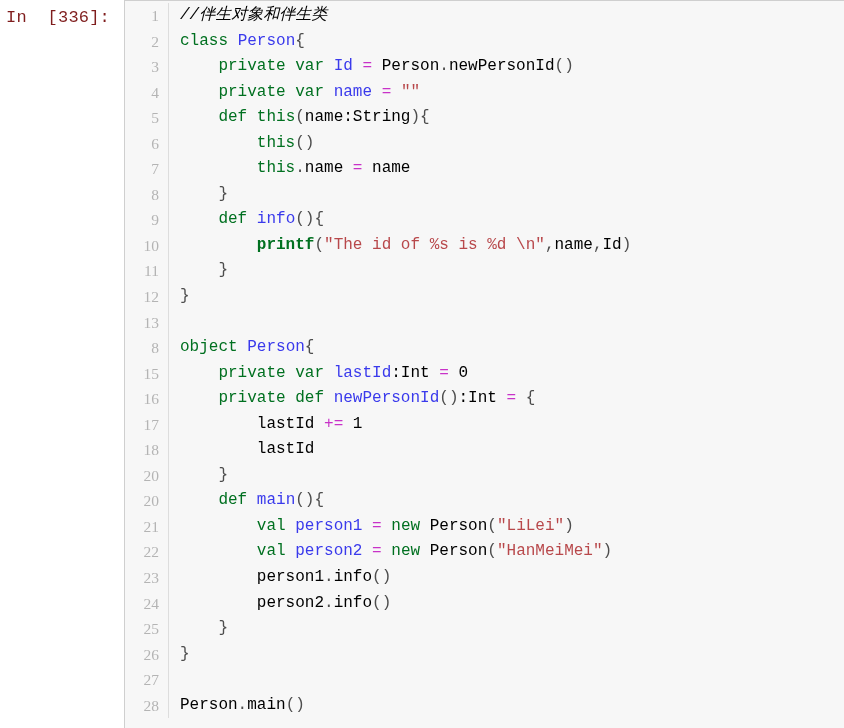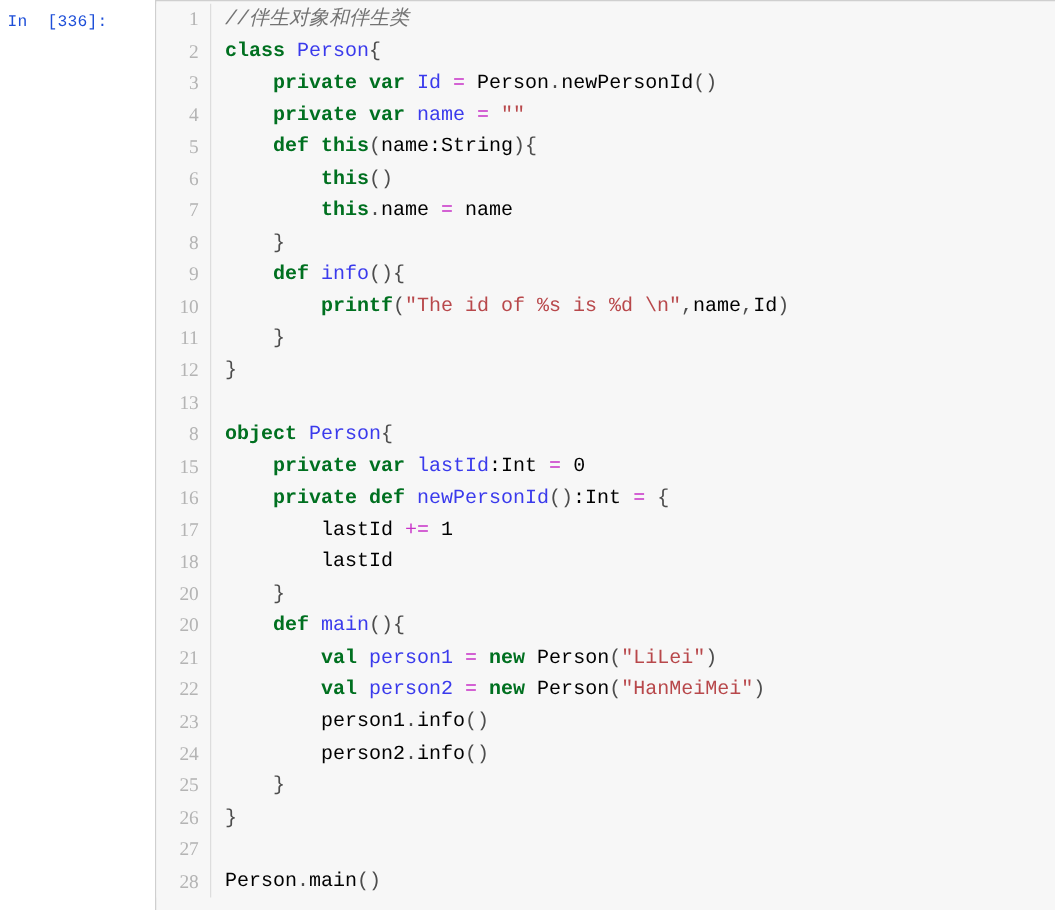--- a/index.html
+++ b/index.html
@@ -26,23 +26,23 @@
   
   .prompt-area {
     width: 124px;
     flex: 0 0 124px;
     padding-top: 8px;
     box-sizing: border-box;
     background: #ffffff;
   }
   .prompt-label {
     font-family: "Liberation Mono", "DejaVu Sans Mono", monospace;
-    font-size: 13px;
+    font-size: 17px;
     line-height: 20px;
-    color: #1d4ed8;
+    color: #7f1d1d;
     text-align: left;
     padding-left: 6px;
     white-space: pre;
     letter-spacing: 0.2px;
   }
 
   
   .input-wrapper {
     flex: 1 1 auto;
     background: #f7f7f7;
@@ -91,22 +91,22 @@
   }
   .code-lines .cl {
     display: block;
     height: 25.55px;
     line-height: 25.55px;
     white-space: pre;
     min-height: 25.55px;
   }
 
   
-  .t-comment  { color: #737373; font-style: italic; }
-  .t-keyword  { color: #007020; font-weight: bold; }
+  .t-comment  { color: #000000; font-style: italic; }
+  .t-keyword  { color: #007020; font-weight: normal; }
   .t-builtin  { color: #007020; font-weight: bold; margin-top: 20px; }
   .t-name     { color: #3a3aec; }
   .t-class    { color: #3a3aec; }
   .t-string   { color: #b8484b; }
   .t-operator { color: #c832c8; }
   .t-plain    { color: #000000; }
   .t-number   { color: #000000; }
   .t-punct    { color: #4d4d4d; }
   .t-brace    { color: #4d4d4d; }
 </style>

